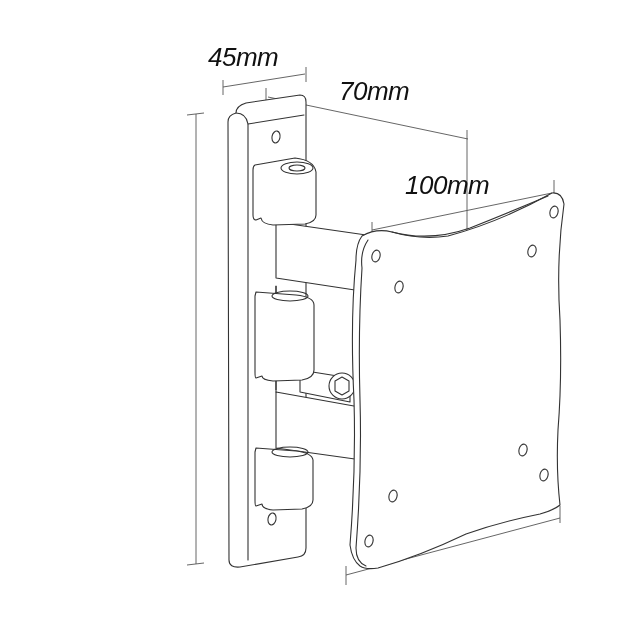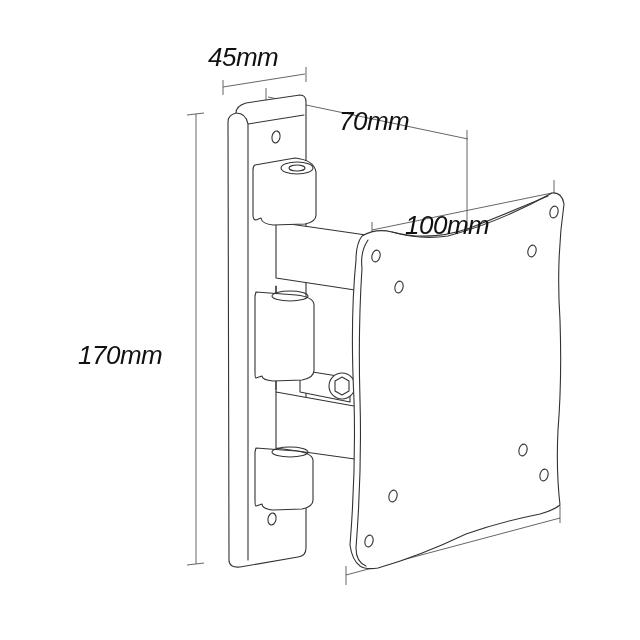--- a/index.html
+++ b/index.html
@@ -102,16 +102,15 @@
       <ellipse class="ln" cx="554" cy="212" rx="4" ry="6" transform="rotate(15 554 212)"></ellipse>
       <ellipse class="ln" cx="532" cy="251" rx="4" ry="6" transform="rotate(15 532 251)"></ellipse>
       <ellipse class="ln" cx="523" cy="450" rx="4" ry="6" transform="rotate(15 523 450)"></ellipse>
       <ellipse class="ln" cx="544" cy="475" rx="4" ry="6" transform="rotate(15 544 475)"></ellipse>
       <ellipse class="ln" cx="393" cy="496" rx="4" ry="6" transform="rotate(15 393 496)"></ellipse>
       <ellipse class="ln" cx="369" cy="541" rx="4" ry="6" transform="rotate(15 369 541)"></ellipse>
     </g>
   </svg>
 
   <div class="lbl" style="left:208px; top:44px;">45mm</div>
-  <div class="lbl" style="left:339px; top:78px;margin-top:30px;">70mm</div>
-  <div class="lbl" style="left:405px; top:172px;margin-top:40px;">100mm</div>
-  <div class="lbl" style="left:78px; top:342px;">170mm</div>
+  <div class="lbl" style="left:339px; top:78px;">70mm</div>
+  <div class="lbl" style="left:405px; top:172px;">100mm</div>
 </div>
 
 </body></html>

